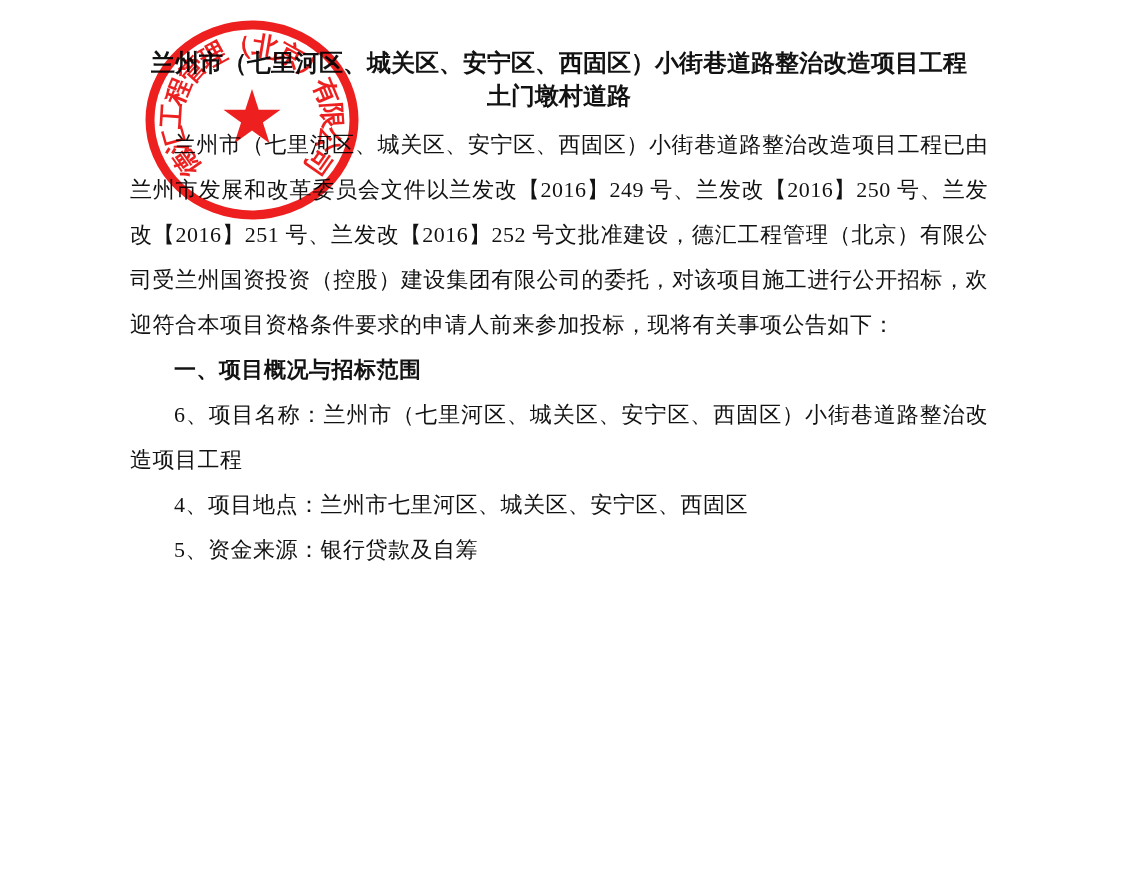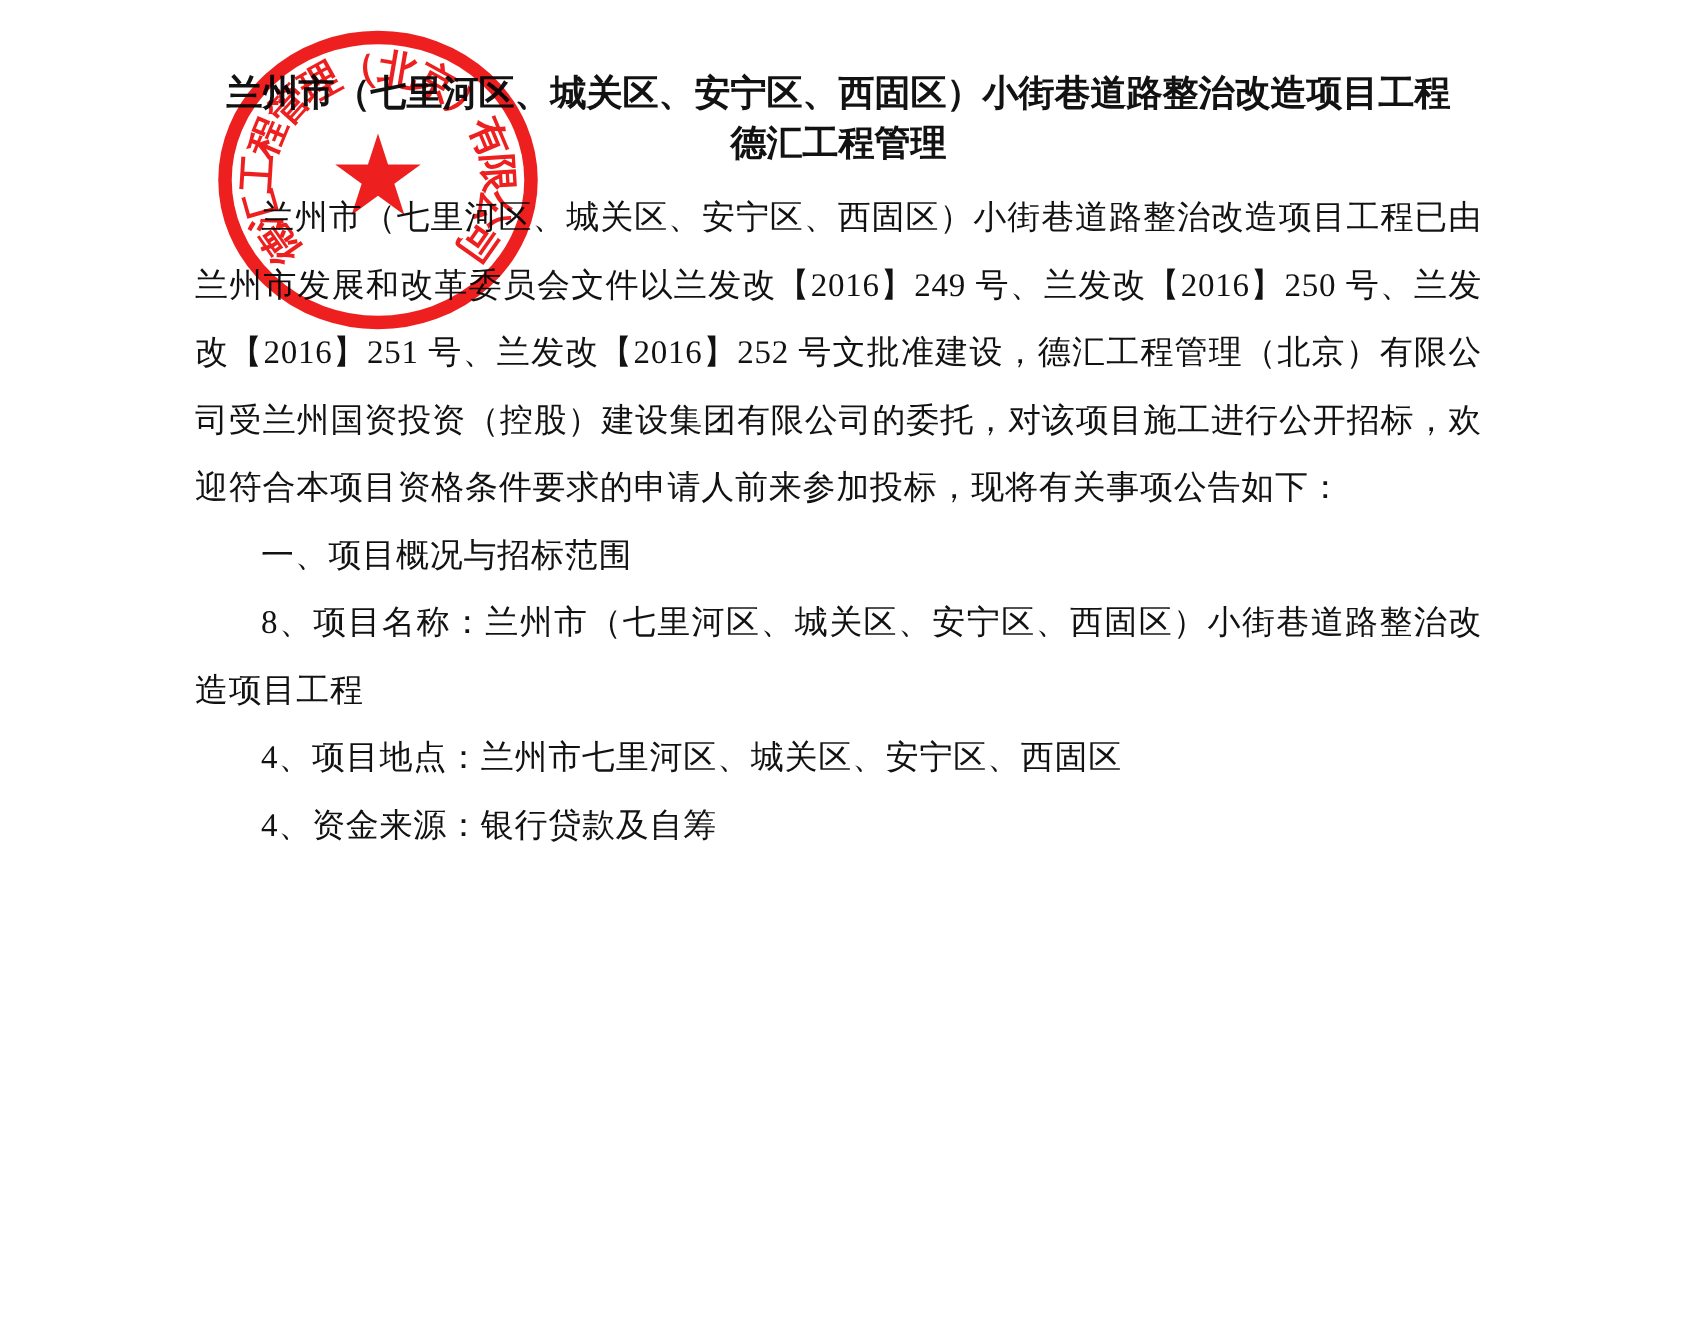--- a/index.html
+++ b/index.html
@@ -27,47 +27,47 @@
     font-size: 22px;
     line-height: 45px;
     text-align: justify;
     text-justify: inter-ideograph;
   }
   .content p {
     margin: 0;
     text-indent: 2em;
     letter-spacing: 0.5px;
   }
-  .content p.heading { font-weight: normal; }
+  .content p.heading { font-weight: bold; }
   .seal {
     position: absolute;
     left: 132px; top: 0;
     mix-blend-mode: multiply;
     opacity: 0.95;
     pointer-events: none;
   }
   .seal text {
     font-weight: bold;
     font-family: "Liberation Serif", "DejaVu Serif", serif;
   }
 </style>
 </head>
 <body>
 
 <div class="text-block">
   <div class="title">
     <div>兰州市（七里河区、城关区、安宁区、西固区）小街巷道路整治改造项目工程</div>
-    <div>德汇工程管理</div>
+    <div>土门墩村道路</div>
   </div>
   <div class="content" id="paragraphs">
       <p class="body">兰州市（七里河区、城关区、安宁区、西固区）小街巷道路整治改造项目工程已由兰州市发展和改革委员会文件以兰发改【2016】249 号、兰发改【2016】250 号、兰发改【2016】251 号、兰发改【2016】252 号文批准建设，德汇工程管理（北京）有限公司受兰州国资投资（控股）建设集团有限公司的委托，对该项目施工进行公开招标，欢迎符合本项目资格条件要求的申请人前来参加投标，现将有关事项公告如下：</p>
       <p class="heading">一、项目概况与招标范围</p>
-      <p class="body">8、项目名称：兰州市（七里河区、城关区、安宁区、西固区）小街巷道路整治改造项目工程</p>
+      <p class="body">6、项目名称：兰州市（七里河区、城关区、安宁区、西固区）小街巷道路整治改造项目工程</p>
       <p class="body">4、项目地点：兰州市七里河区、城关区、安宁区、西固区</p>
-      <p class="body">4、资金来源：银行贷款及自筹</p>
+      <p class="body">5、资金来源：银行贷款及自筹</p>
     </div>
 </div>
 
 <svg class="seal" id="seal-svg" width="240" height="240" viewBox="0 0 240 240" aria-hidden="true">
     <ellipse cx="120" cy="120" rx="102" ry="95" fill="none" stroke="#ec1313" stroke-width="9"></ellipse>
     <polygon points="120.0,89.0 126.7,109.7 148.5,109.7 130.9,122.5 137.6,143.3 120.0,130.5 102.4,143.3 109.1,122.5 91.5,109.7 113.3,109.7" fill="#ec1313"></polygon>
     <text transform="translate(54.5,162.4) rotate(235.0)" text-anchor="middle" dominant-baseline="central" font-size="26" fill="#ec1313">德</text>
     <text transform="translate(43.0,140.1) rotate(254.2)" text-anchor="middle" dominant-baseline="central" font-size="26" fill="#ec1313">汇</text>
     <text transform="translate(40.1,115.5) rotate(273.5)" text-anchor="middle" dominant-baseline="central" font-size="26" fill="#ec1313">工</text>
     <text transform="translate(46.2,91.5) rotate(292.7)" text-anchor="middle" dominant-baseline="central" font-size="26" fill="#ec1313">程</text>

